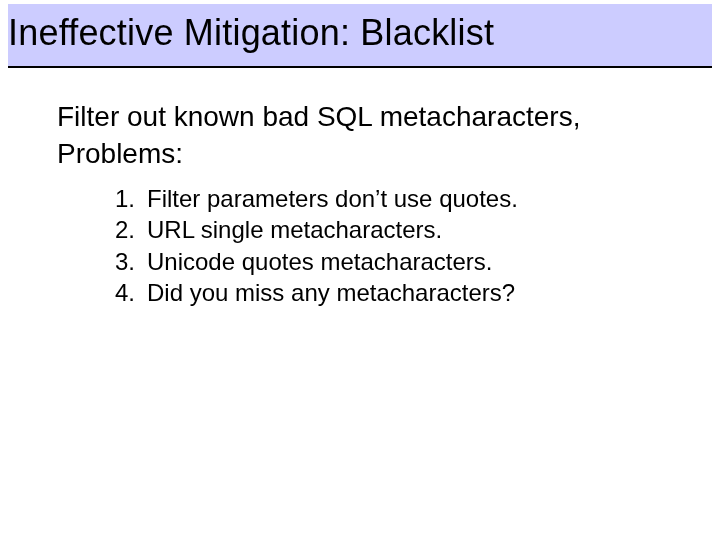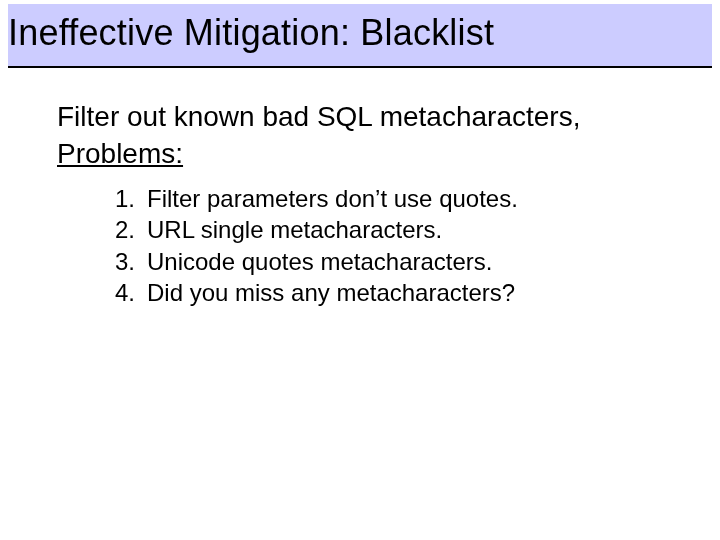--- a/index.html
+++ b/index.html
@@ -47,21 +47,20 @@
   }
   .intro {
     font-size: 28px;
     line-height: 1.18;
     margin-bottom: 4px;
   }
   .problems-label {
     font-size: 28px;
     line-height: 1.18;
     margin-bottom: 14px;
-    text-decoration: underline;
   }
   .list {
     margin-left: 44px;
   }
   .list-row {
     display: flex;
     font-size: 24px;
     line-height: 1.22;
     margin-bottom: 2px;
   }

